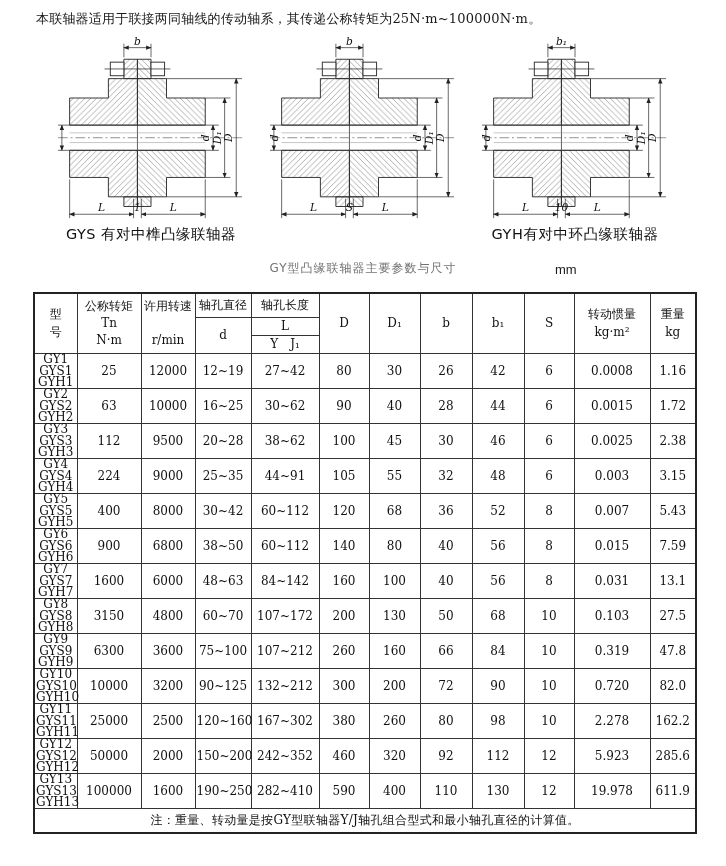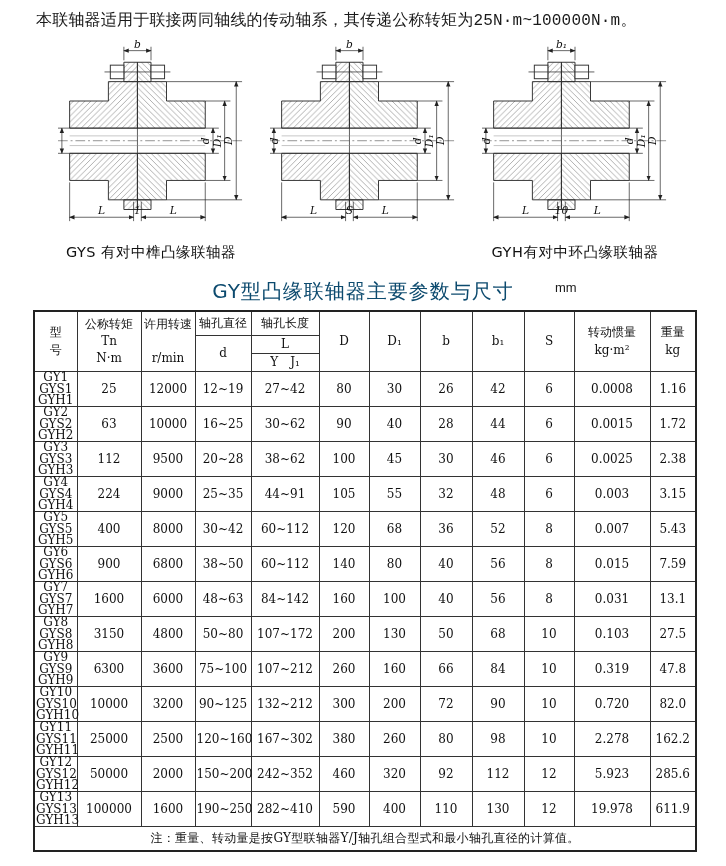--- a/index.html
+++ b/index.html
@@ -2,35 +2,35 @@
 <html><head>
 <meta charset="utf-8">
 <style>
   * { margin:0; padding:0; box-sizing:border-box; }
   html,body { background:#fff; }
   .page {
     position:relative; width:726px; height:866px; background:#fff;
     color:#1a1a1a; overflow:hidden;
     font-family:"DejaVu Serif","Liberation Serif",serif;
   }
-  .intro { padding:10px 38px 0 36px; font-size:16px; letter-spacing:0.2px;font-family:Liberation Mono, monospace; }
+  .intro { padding:10px 38px 0 36px; font-size:13px; letter-spacing:0.2px; }
   .diagrams {
     display:flex; justify-content:space-between;
     padding:6px 50px 0 50px; margin-top:2px;
   }
   .diagram { width:202px; text-align:center; }
   .diagram svg { display:block; margin:0 auto; }
   .diagram figcaption {
-    margin-top:18px; font-size:14.5px; letter-spacing:0.5px;
+    margin-top:3px; font-size:14.5px; letter-spacing:0.5px;
     font-family:"DejaVu Sans","Liberation Sans",sans-serif; color:#111;
   }
   .title-row { position:relative; margin-top:16px; height:22px; }
   .table-title {
-    display:block; text-align:center; font-size:20px; letter-spacing:1px;
-    font-family:"DejaVu Sans","Liberation Sans",sans-serif; color:#0c4a6e;
+    display:block; text-align:center; font-size:12px; letter-spacing:1px;
+    font-family:"DejaVu Sans","Liberation Sans",sans-serif; color:#737373;
   }
   .unit { position:absolute; left:555px; top:2px; font-size:13px;
     font-family:Liberation Sans, sans-serif; }
   table.params {
     margin:10px 0 0 33px; border-collapse:collapse; table-layout:fixed;
     width:662px; border:2px solid #222;
   }
   table.params th, table.params td {
     border:1px solid #333; text-align:center; vertical-align:middle;
     font-weight:normal; font-size:12px; color:#111; padding:0 1px;
@@ -434,21 +434,21 @@
     <td class="val">0.031</td>
     <td class="val">13.1</td>
   </tr>
 
   <tr>
     <td class="model">GY8
 GYS8
 GYH8</td>
     <td class="val">3150</td>
     <td class="val">4800</td>
-    <td class="val">50~80</td>
+    <td class="val">60~70</td>
     <td class="val">107~172</td>
     <td class="val">200</td>
     <td class="val">130</td>
     <td class="val">50</td>
     <td class="val">68</td>
     <td class="val">10</td>
     <td class="val">0.103</td>
     <td class="val">27.5</td>
   </tr>
 

